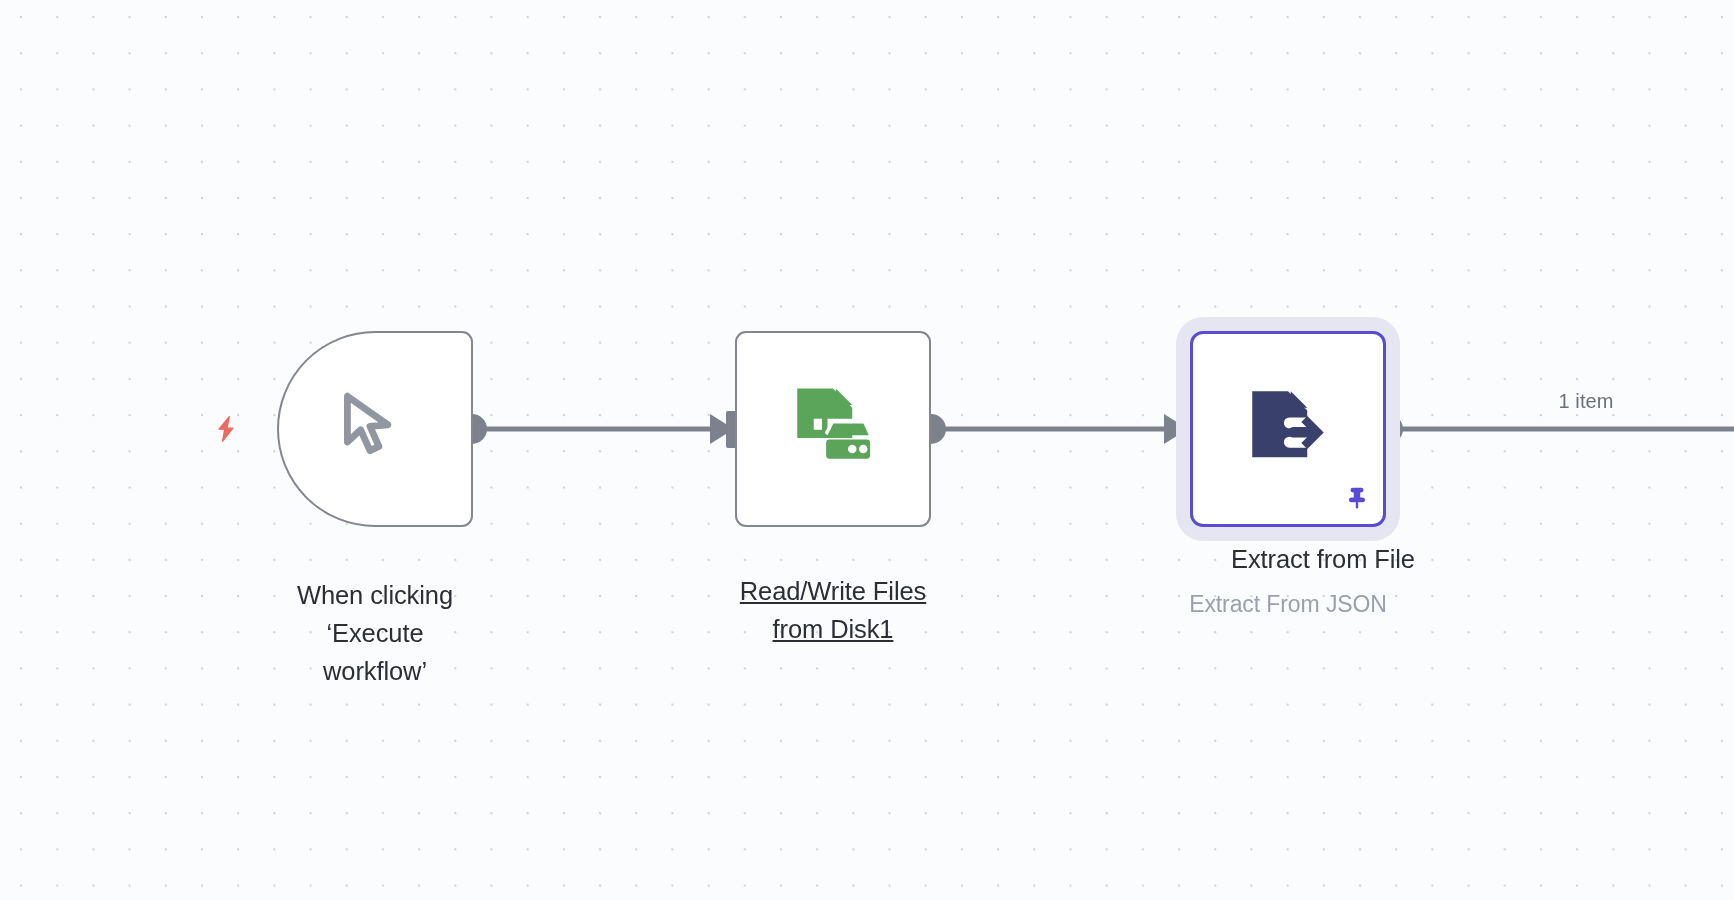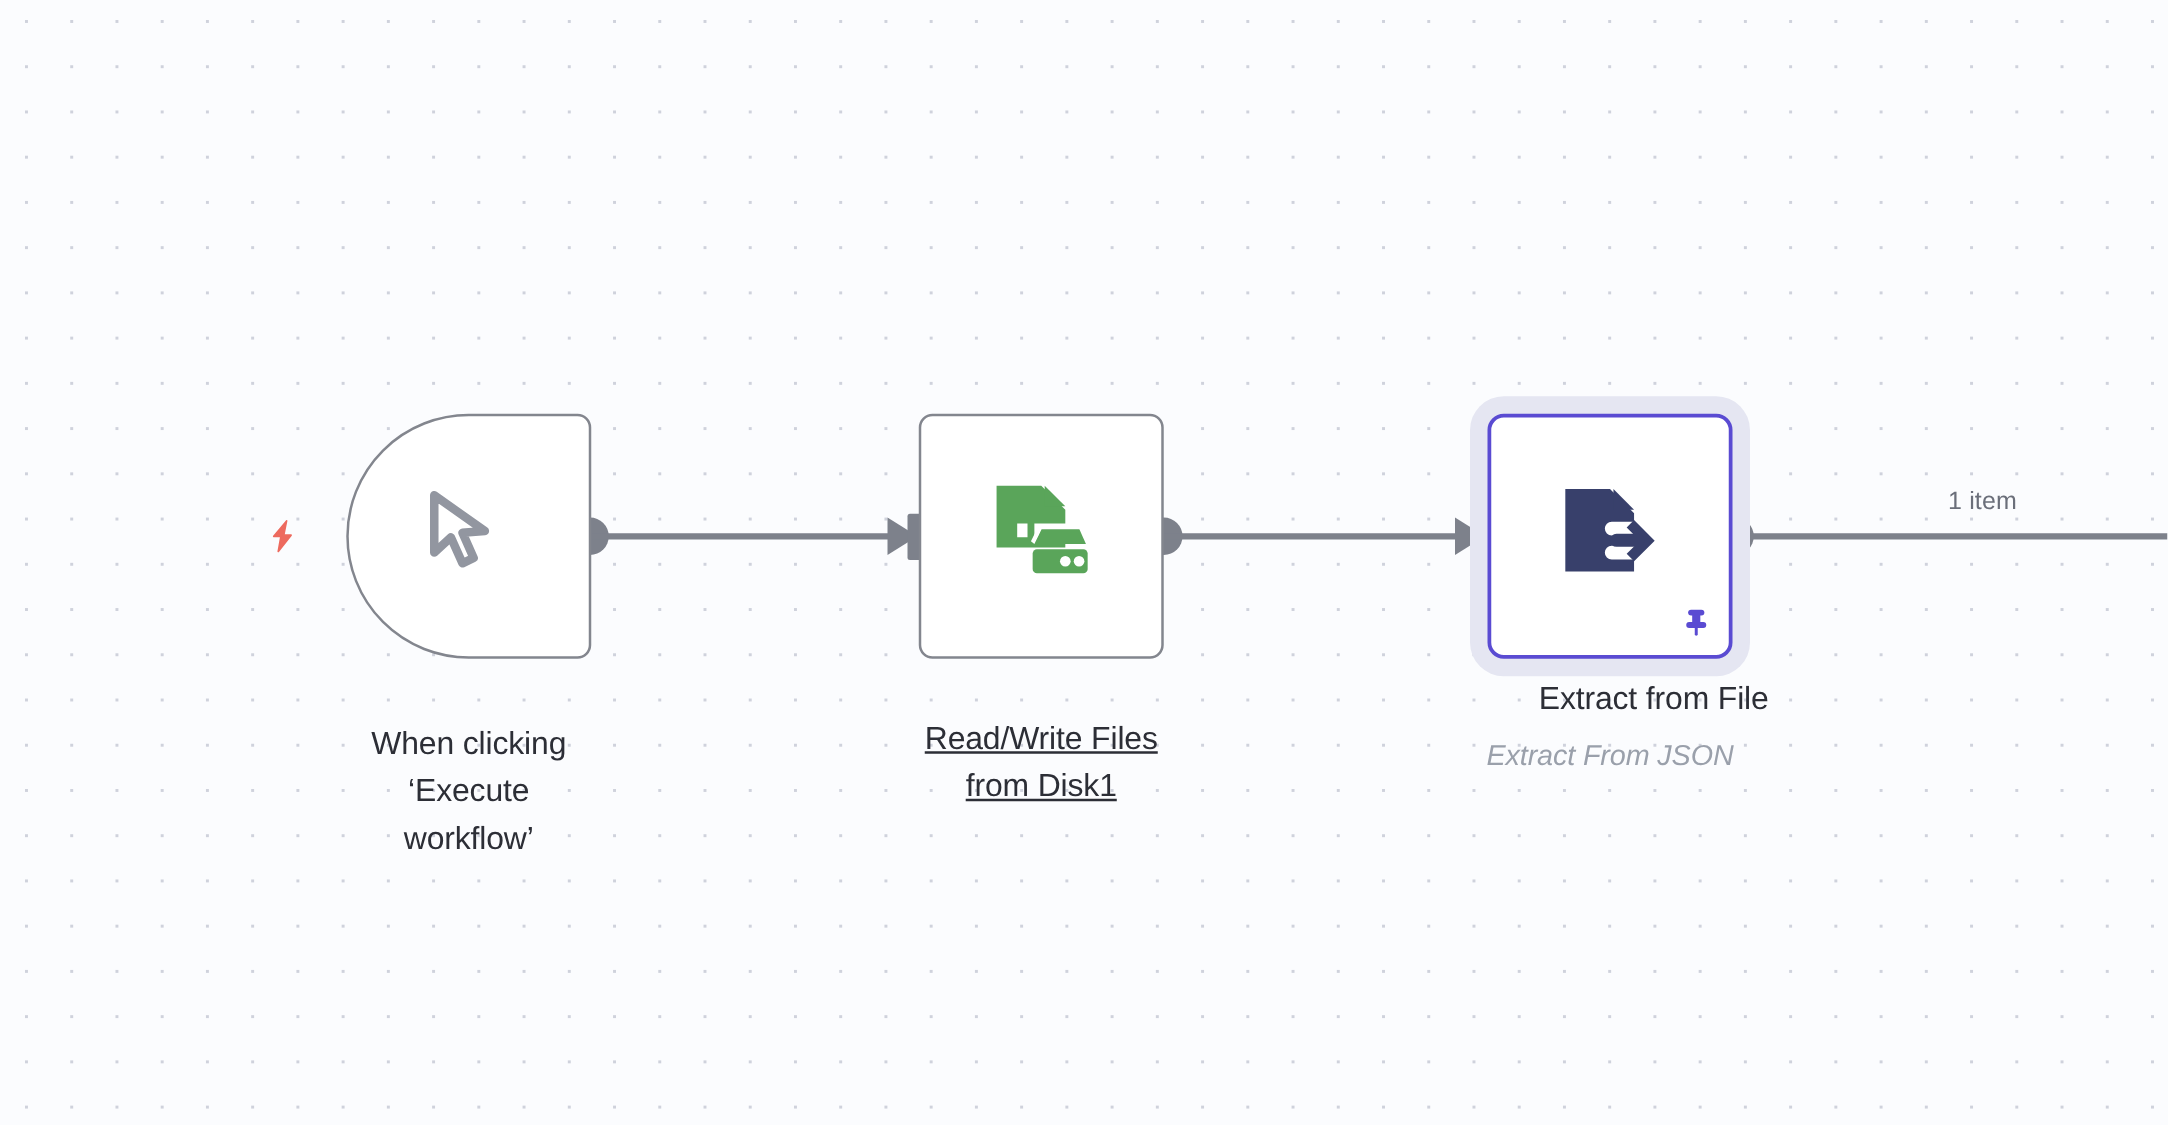--- a/index.html
+++ b/index.html
@@ -206,15 +206,15 @@
           <rect x="6" y="2.5" width="12" height="4.4" rx="2.2"></rect>
           <rect x="9" y="6" width="6" height="6.4"></rect>
           <rect x="4.6" y="11.6" width="14.8" height="4.4" rx="2.2"></rect>
           <rect x="10.9" y="15.4" width="2.2" height="6.3" rx="1.1"></rect>
         </g>
       </svg>
     </span>
   </div>
 
   <div class="node-label" style="left:1205px; top:541px; width:236px;">Extract from File</div>
-  <div class="node-sublabel" style="left:1170px; top:588px; width:236px;font-style:italic;">Extract From JSON</div>
+  <div class="node-sublabel" style="left:1170px; top:588px; width:236px;">Extract From JSON</div>
 
 </div>
 
 </body></html>

